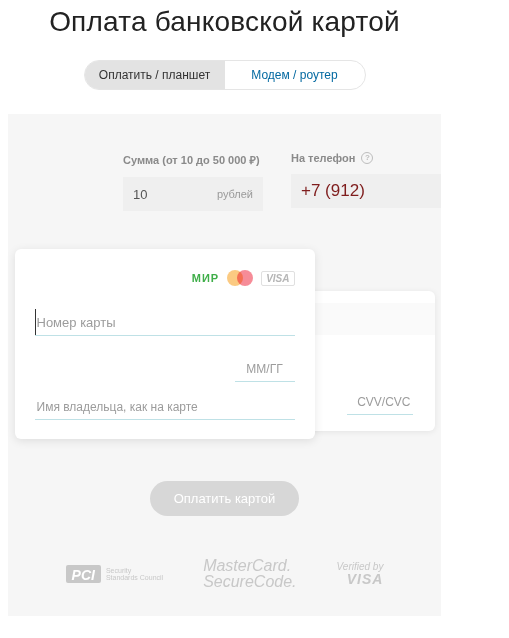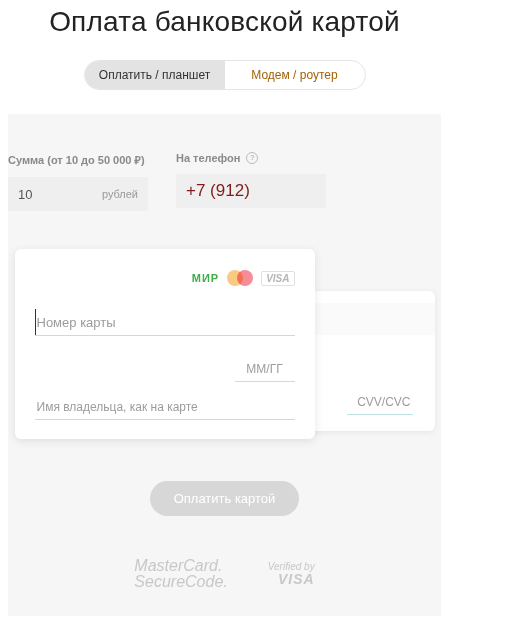--- a/index.html
+++ b/index.html
@@ -2,23 +2,23 @@
 <html><head>
 <meta charset="utf-8">
 <style>
   * { box-sizing: border-box; margin: 0; padding: 0; }
   html, body { width: 509px; height: 638px; font-family: Arial, Helvetica, sans-serif; background:#fff; }
   .page { width:449px; }
   h1.title { font-weight:300; font-size:28px; color:#222; text-align:center; padding:6px 0 22px; letter-spacing:0.2px; }
   .tabs { width:282px; margin:0 auto 24px; display:flex; border:1px solid #e5e5e5; border-radius:16px; overflow:hidden; background:#fff; }
   .tab { flex:1; text-align:center; font-size:12px; padding:7px 0; cursor:pointer; }
   .tab.active { background:#e3e3e3; color:#333; }
-  .tab.inactive { color:#a16207; }
+  .tab.inactive { color:#0369a1; }
   .panel { background:#f6f6f6; margin:0 8px; padding:38px 0 26px; }
-  .row-top { display:flex; justify-content:flex-start; gap:28px; margin-bottom:26px; }
+  .row-top { display:flex; justify-content:flex-end; gap:28px; margin-bottom:26px; }
   .field-group { display:flex; flex-direction:column; align-items:flex-start; }
   .lbl { font-size:11px; color:#8a8a8a; font-weight:600; margin-bottom:10px; display:flex; align-items:center; gap:6px; }
   .help { display:inline-block; width:12px; height:12px; border:1px solid #bdbdbd; border-radius:50%; font-size:8px; line-height:10px; text-align:center; color:#bdbdbd; }
   .amount-box { width:140px; height:34px; background:#efefef; display:flex; align-items:center; padding:0 10px; }
   .amount-box input { border:none; background:transparent; width:60px; font-size:13px; color:#555; outline:none; }
   .amount-suffix { margin-left:auto; font-size:11px; color:#9a9a9a; }
   .phone-box { width:150px; height:34px; background:#efefef; display:flex; align-items:center; padding:0 10px; }
   .phone-box input { border:none; background:transparent; width:100%; font-size:17px; color:#7f1d1d; outline:none; }
   .cards-area { position:relative; width:420px; height:206px; margin:0 auto; }
   .back-card { position:absolute; right:0; top:54px; width:280px; height:140px; background:#fff; border-radius:6px; box-shadow:0 1px 6px rgba(0,0,0,0.08); }
@@ -104,20 +104,27 @@
       </div>
       <div class="holder-wrap">
         <input class="card-input" type="text" placeholder="Имя владельца, как на карте" style="">
       </div>
     </div>
   </div>
 
   <button class="pay-btn">Оплатить картой</button>
 
   <div class="footer-logos">
+    <div class="flogo">
+      <span class="pci-badge">PCI</span>
+      <span class="pci-text">
+        <span>Security</span><br>
+        <span>Standards Council</span>
+      </span>
+    </div>
     <div class="flogo mcsc">
       <div>
         <span>MasterCard.</span><br>
         <span>SecureCode.</span>
       </div>
     </div>
     <div class="flogo vbv">
       <div>
         <span>Verified by</span><br>
         <span class="v">VISA</span>

